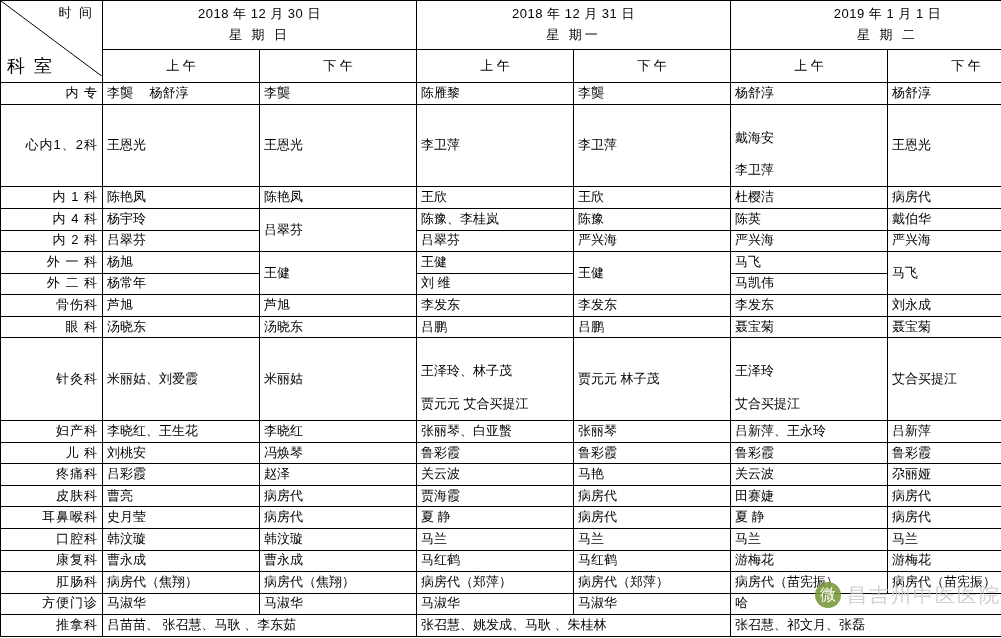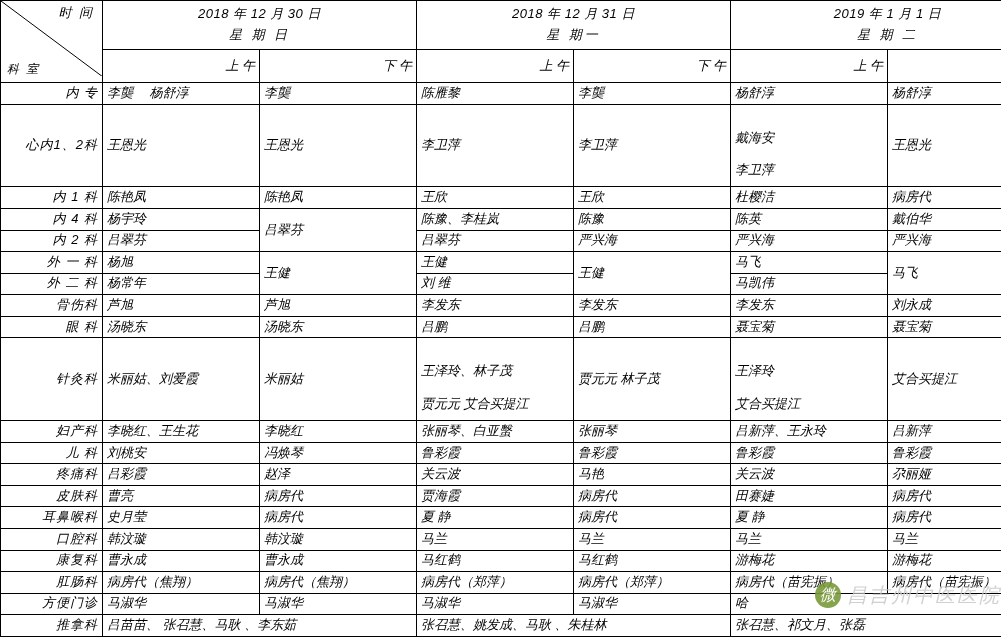--- a/index.html
+++ b/index.html
@@ -11,21 +11,20 @@
     font-family: "Liberation Sans", "DejaVu Sans", sans-serif;
     color: #000000;
   }
   .sheet {
     width: 1001px;
     height: 638px;
     box-sizing: border-box;
     position: relative;
     background: #fff;
     overflow: hidden;
-    font-style: italic;
   }
   table.schedule {
     border-collapse: collapse;
     table-layout: fixed;
     width: 1000px;
     height: 637px;
     margin: 0;
   }
   table.schedule td, table.schedule th {
     border: 1px solid #000;
@@ -54,34 +53,34 @@
     position: absolute;
     right: 8px;
     top: 5px;
     font-size: 13px;
     letter-spacing: 2px;
   }
   .corner .lbl-dept {
     position: absolute;
     left: 6px;
     bottom: 5px;
-    font-size: 12px;
+    font-size: 18px;
     letter-spacing: 2px;
   }
   .date-head {
     text-align: center;
     font-size: 13px;
     height: 46px;
     padding-top: 2px;
     margin-top: 48px;
   }
   .date-head .d1 { display: block; letter-spacing: 0.5px; }
   .date-head .d2 { display: block; margin-top: 6px; letter-spacing: 3px; }
   .slot-head {
-    text-align: right;
+    text-align: center;
     font-size: 13px;
     height: 30px;
   }
   td.dept {
     text-align: right;
     font-size: 13px;
     letter-spacing: 1px;
     padding-left: 6px;
   }
   td.cell {

